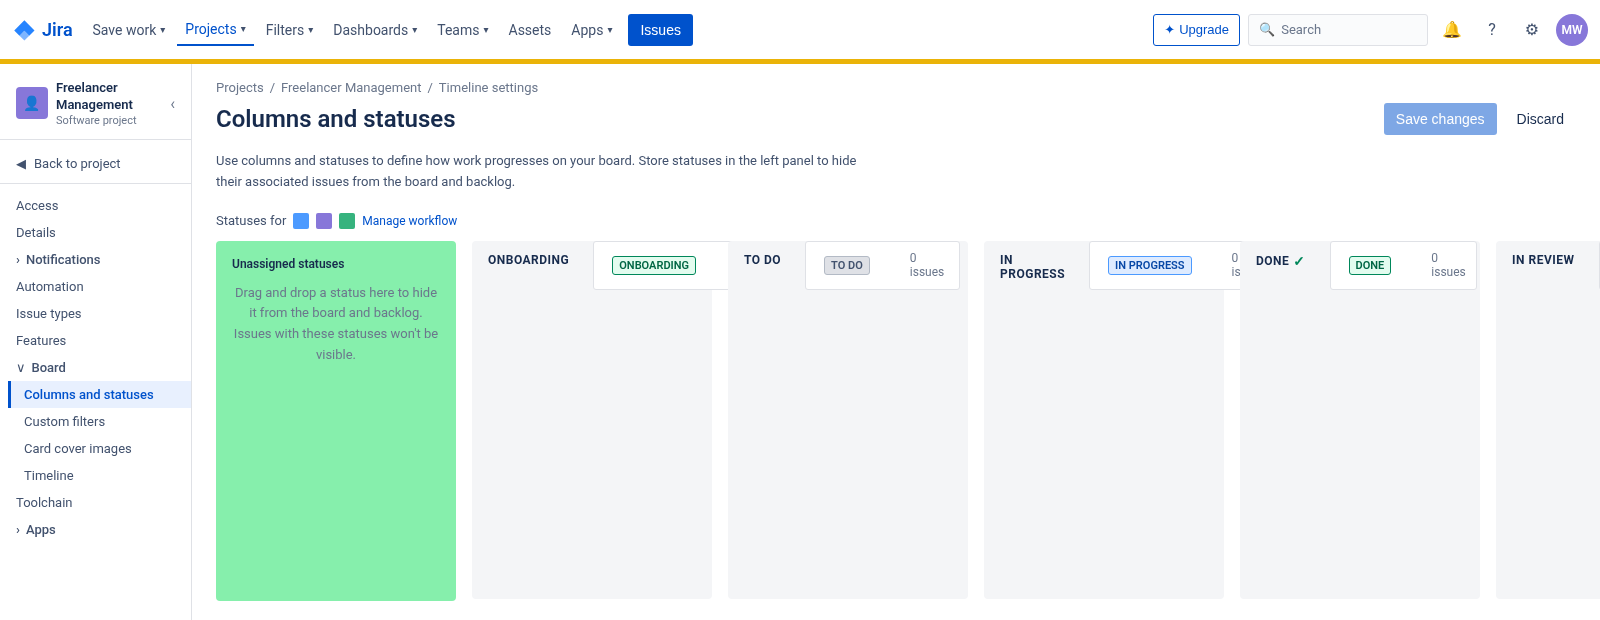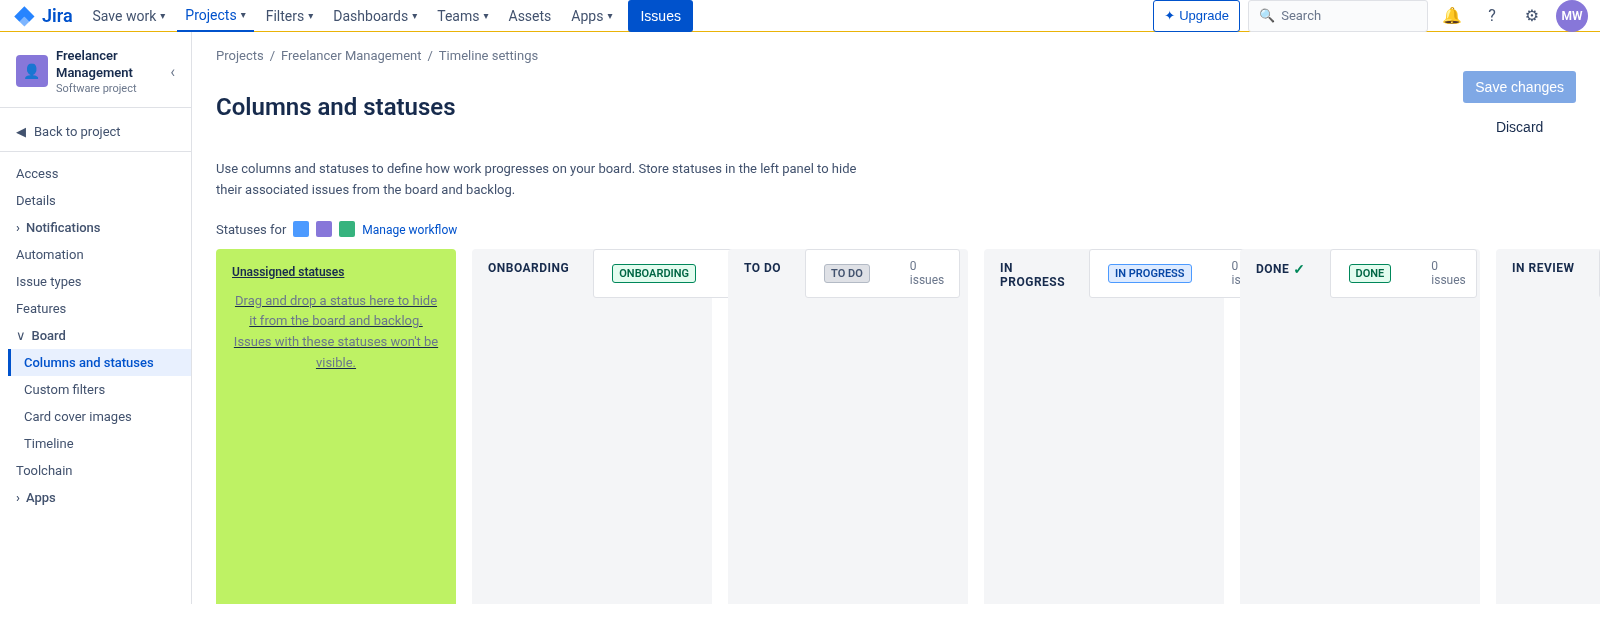--- a/index.html
+++ b/index.html
@@ -1,21 +1,21 @@
 <!DOCTYPE html>
 <html><head>
   <meta charset="utf-8">
   <style>
     * { box-sizing: border-box; margin: 0; padding: 0; }
     body { font-family: -apple-system, BlinkMacSystemFont, "Segoe UI", Roboto, sans-serif; font-size: 14px; color: #172b4d; background: #fff; overflow: hidden; }
 
     
     .topnav {
-      display: flex; align-items: center; height: 32px;
-      background: #fff; border-bottom: 1px solid #eab308;
+      display: flex; align-items: center; height: 64px;
+      background: #fff; border-bottom: 5px solid #eab308;
       padding: 0 12px; gap: 4px; position: relative; z-index: 10;
     }
     .topnav-logo { display: flex; align-items: center; gap: 6px; margin-right: 8px; cursor: pointer; }
     .topnav-logo svg { width: 24px; height: 24px; }
     .topnav-logo-text { font-size: 18px; font-weight: 600; color: #0052cc; }
     .topnav-item {
       display: flex; align-items: center; gap: 4px;
       padding: 0 8px; height: 32px; border-radius: 3px;
       cursor: pointer; font-size: 14px; color: #42526e;
       white-space: nowrap;
@@ -96,43 +96,43 @@
     }
     .breadcrumb a { color: #6b778c; text-decoration: none; }
     .breadcrumb-sep { color: #6b778c; }
 
     
     .page-header {
       display: flex; align-items: center; justify-content: space-between;
       padding: 0 24px 16px;
     }
     .page-title { font-size: 24px; font-weight: 600; color: #172b4d; }
-    .page-actions { display: flex; gap: 8px; flex-direction: column; }
+    .page-actions { display: flex; gap: 8px; }
     .btn-save {
       background: #0052cc; color: #fff; border: none;
       padding: 0 12px; height: 32px; border-radius: 3px;
       font-size: 14px; cursor: pointer; opacity: 0.5;
     }
     .btn-discard {
       background: transparent; color: #172b4d; border: none;
       padding: 0 12px; height: 32px; border-radius: 3px;
       font-size: 14px; cursor: pointer; font-weight: 500;
     }
 
     
     .page-description { padding: 0 24px 20px; font-size: 13px; color: #42526e; line-height: 1.6; max-width: 700px; }
 
     
     .columns-area { display: flex; height: calc(100% - 190px); overflow-x: auto; padding: 0 24px 24px; gap: 0; }
 
     
     .unassigned-panel {
-      width: 240px; min-width: 240px; background: #bef264;
+      width: 240px; min-width: 240px; background: #86efac;
       border-radius: 4px; margin-right: 16px; padding: 16px;
-      display: flex; flex-direction: column; min-height: 360px; text-decoration: underline;
+      display: flex; flex-direction: column; min-height: 360px;
     }
     .unassigned-title { font-size: 12px; font-weight: 600; color: #172b4d; margin-bottom: 12px; }
     .unassigned-body { flex: 1; display: flex; justify-content: center; text-align: center; }
     .unassigned-hint { font-size: 13px; color: #6b778c; line-height: 1.6; }
 
     
     .status-columns { display: flex; gap: 16px; flex: 1; }
 
     
     .status-column {
@@ -314,21 +314,21 @@
     <div class="page-header">
       <h1 class="page-title">Columns and statuses</h1>
       <div class="page-actions">
         <button class="btn-save">Save changes</button>
         <button class="btn-discard">Discard</button>
       </div>
     </div>
 
     <div class="page-description">Use columns and statuses to define how work progresses on your board. Store statuses in the left panel to hide their associated issues from the board and backlog.</div>
 
-    <div style="padding: 0 24px 12px; display:flex; align-items:flex-end; gap:7px;">
+    <div style="padding: 0 24px 12px; display:flex; align-items:center; gap:7px;">
       <span style="font-size:13px;color:#42526e;">Statuses for</span>
       <span class="wf-icon wf-icon-blue"></span>
       <span class="wf-icon wf-icon-purple"></span>
       <span class="wf-icon wf-icon-teal"></span>
       <a href="#" class="manage-workflow-link">Manage workflow</a>
     </div>
 
     <div class="columns-area">
 
       <div class="unassigned-panel">

